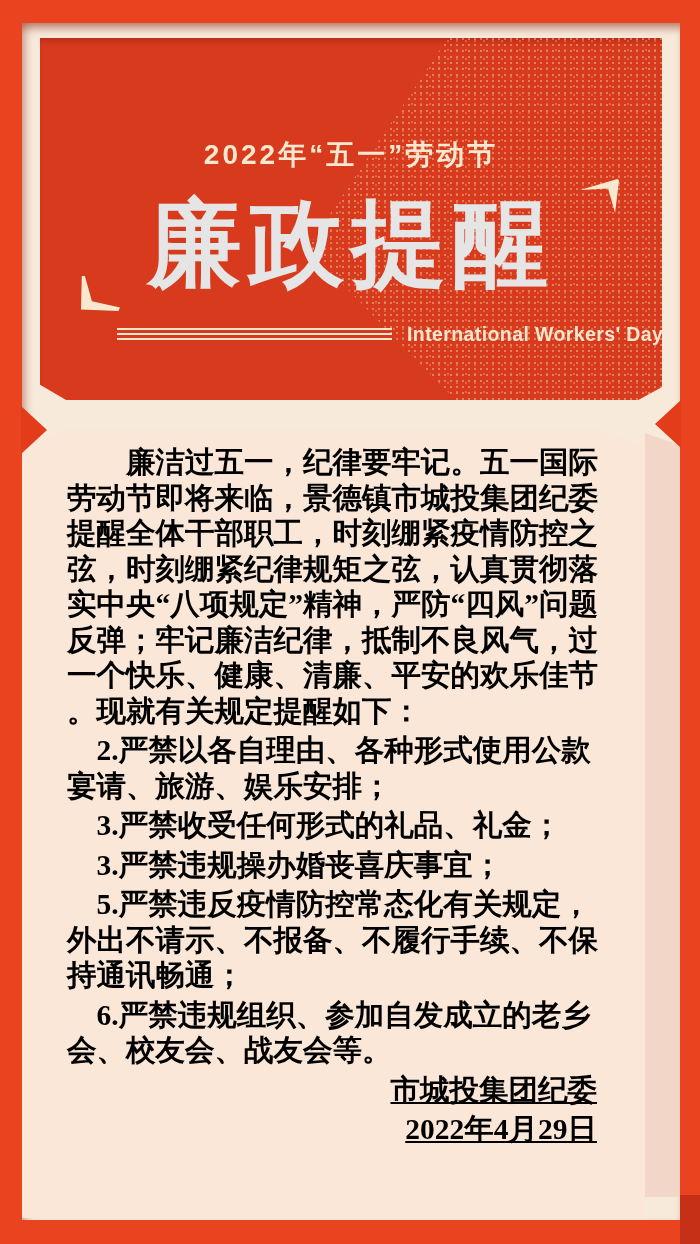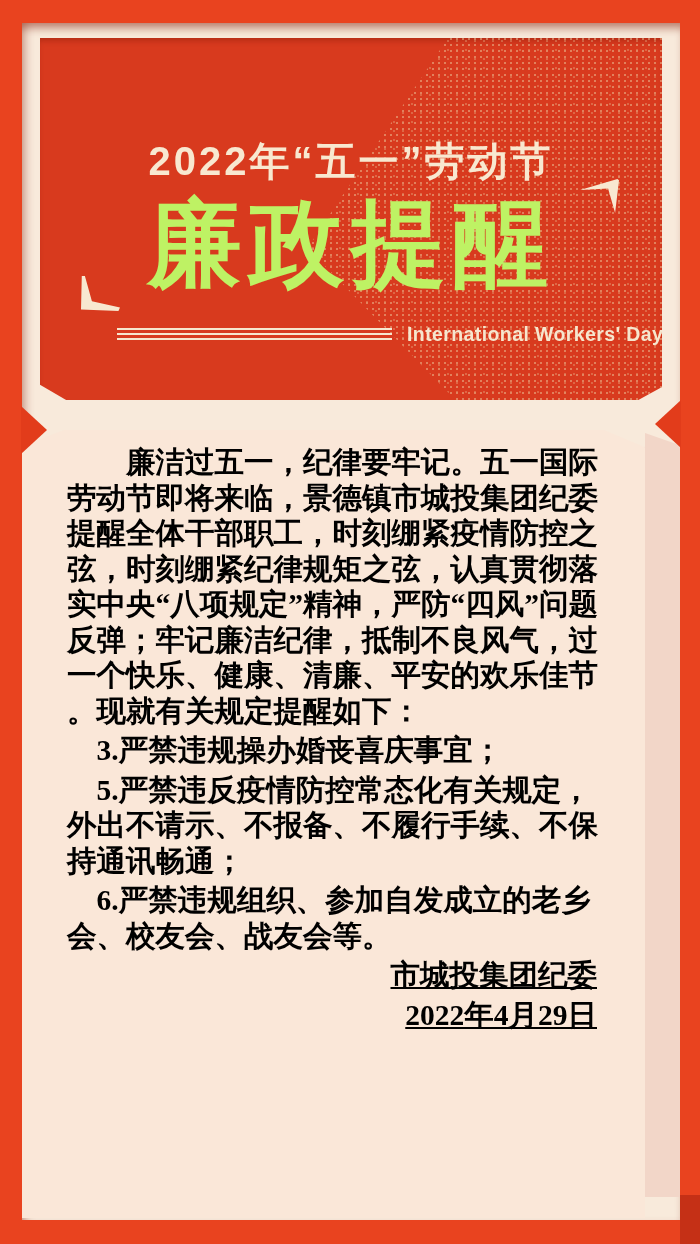--- a/index.html
+++ b/index.html
@@ -27,26 +27,26 @@
     position:absolute;right:-8px;top:0;width:370px;height:100%;
     background-image:
       radial-gradient(circle at 1px 1px, rgba(238,209,164,.85) 1px, transparent 1.5px),
       radial-gradient(circle at 4px 3px, rgba(238,209,164,.55) .9px, transparent 1.4px);
     background-size:6px 6px,9px 9px;
     clip-path:polygon(40% 0,100% 0,100% 100%,42% 100%,2% 58%);
     opacity:.55;pointer-events:none;
   }
   .subtitle{
     position:absolute;left:0;top:103px;width:100%;
-    text-align:center;color:#F8E8D0;font-size:40px;font-weight:800;
+    text-align:center;color:#F8E8D0;font-size:28px;font-weight:800;
     letter-spacing:3px;line-height:1;white-space:nowrap;
   }
   .title{
     position:absolute;left:0;top:158px;width:100%;
-    text-align:center;color:#bef264;font-size:95px;font-weight:900;
+    text-align:center;color:#e5e5e5;font-size:95px;font-weight:900;
     letter-spacing:7px;line-height:1;white-space:nowrap;
   }
   .mark{position:absolute;background:#F8E8D0;}
   .mark-ne{
     left:540px;top:141px;width:39px;height:34px;
     clip-path:polygon(0 32%,96% 0,100% 4%,90% 100%,72% 28%);
   }
   .mark-sw{
     left:41px;top:238px;width:39px;height:35px;
     clip-path:polygon(2% 0,10% 0,28% 72%,100% 90%,96% 100%,0 96%);
@@ -116,20 +116,22 @@
       <div class="intl-text">International Workers' Day</div>
     </div>
   </div>
 
   <div class="notch notch-left"></div>
   <div class="notch notch-right"></div>
 
   <div class="page-strip"></div>
   <div class="bottom-card">
     <p class="p-intro">廉洁过五一，纪律要牢记。五一国际劳动节即将来临，景德镇市城投集团纪委提醒全体干部职工，时刻绷紧疫情防控之弦，时刻绷紧纪律规矩之弦，认真贯彻落实中央“八项规定”精神，严防“四风”问题反弹；牢记廉洁纪律，抵制不良风气，过一个快乐、健康、清廉、平安的欢乐佳节。现就有关规定提醒如下：</p>
+    <p class="p-rule">2.严禁以各自理由、各种形式使用公款宴请、旅游、娱乐安排；</p>
+    <p class="p-rule">3.严禁收受任何形式的礼品、礼金；</p>
     <p class="p-rule">3.严禁违规操办婚丧喜庆事宜；</p>
     <p class="p-rule">5.严禁违反疫情防控常态化有关规定，外出不请示、不报备、不履行手续、不保持通讯畅通；</p>
     <p class="p-rule">6.严禁违规组织、参加自发成立的老乡会、校友会、战友会等。</p>
     <p class="p-sign">市城投集团纪委</p>
     <p class="p-date">2022年4月29日</p>
   </div>
 
   <div class="corner-dark"></div>
 </div>
 

